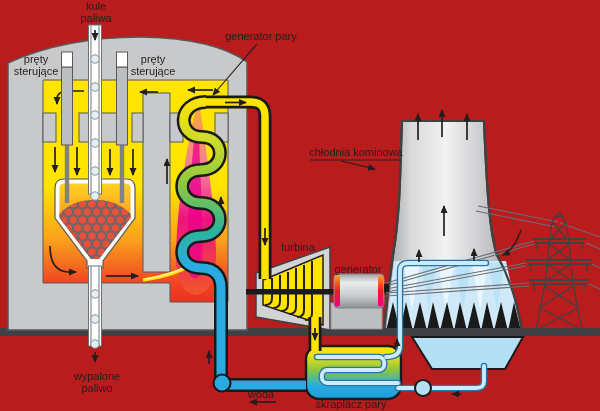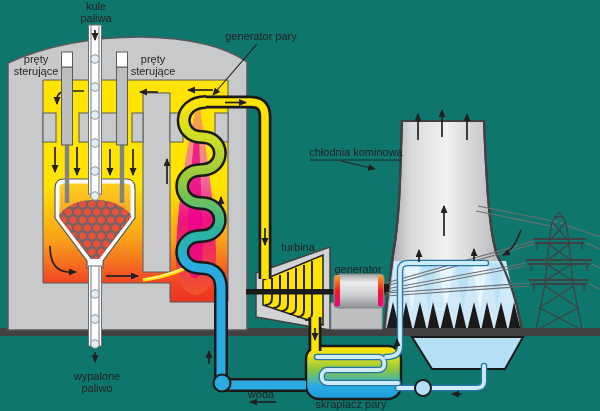--- a/index.html
+++ b/index.html
@@ -1,16 +1,16 @@
 <!DOCTYPE html>
 <html><head>
 <meta charset="utf-8">
 <style>
   html,body{margin:0;padding:0;background:#ffffff;}
-  .stage{width:600px;height:411px;position:relative;overflow:hidden;background:#0f766e;}
+  .stage{width:600px;height:411px;position:relative;overflow:hidden;background:#b91c1c;}
   svg{display:block;}
   .lbl{font-family:"Liberation Sans",sans-serif;font-size:11px;fill:#231f20;}
 </style>
 </head>
 <body>
 
 <div class="stage">
 <svg width="600" height="411" viewBox="0 0 600 411">
   <defs>
     <marker id="ah" markerUnits="userSpaceOnUse" markerWidth="11" markerHeight="9" refX="7" refY="3.5" orient="auto">

